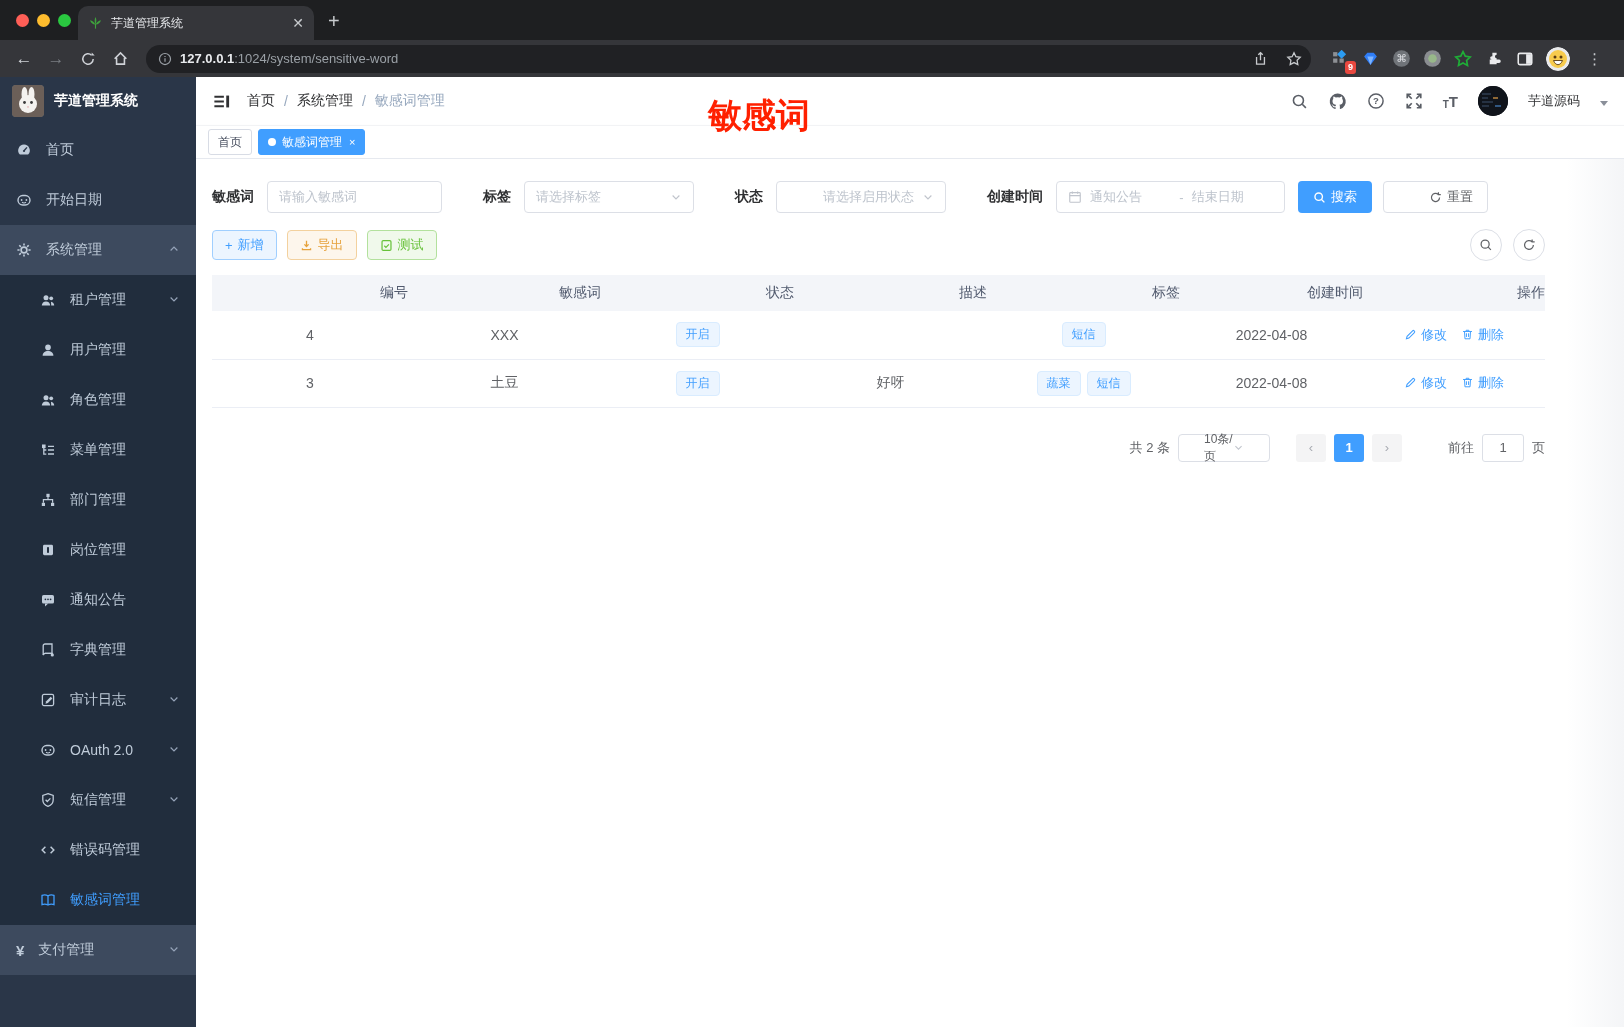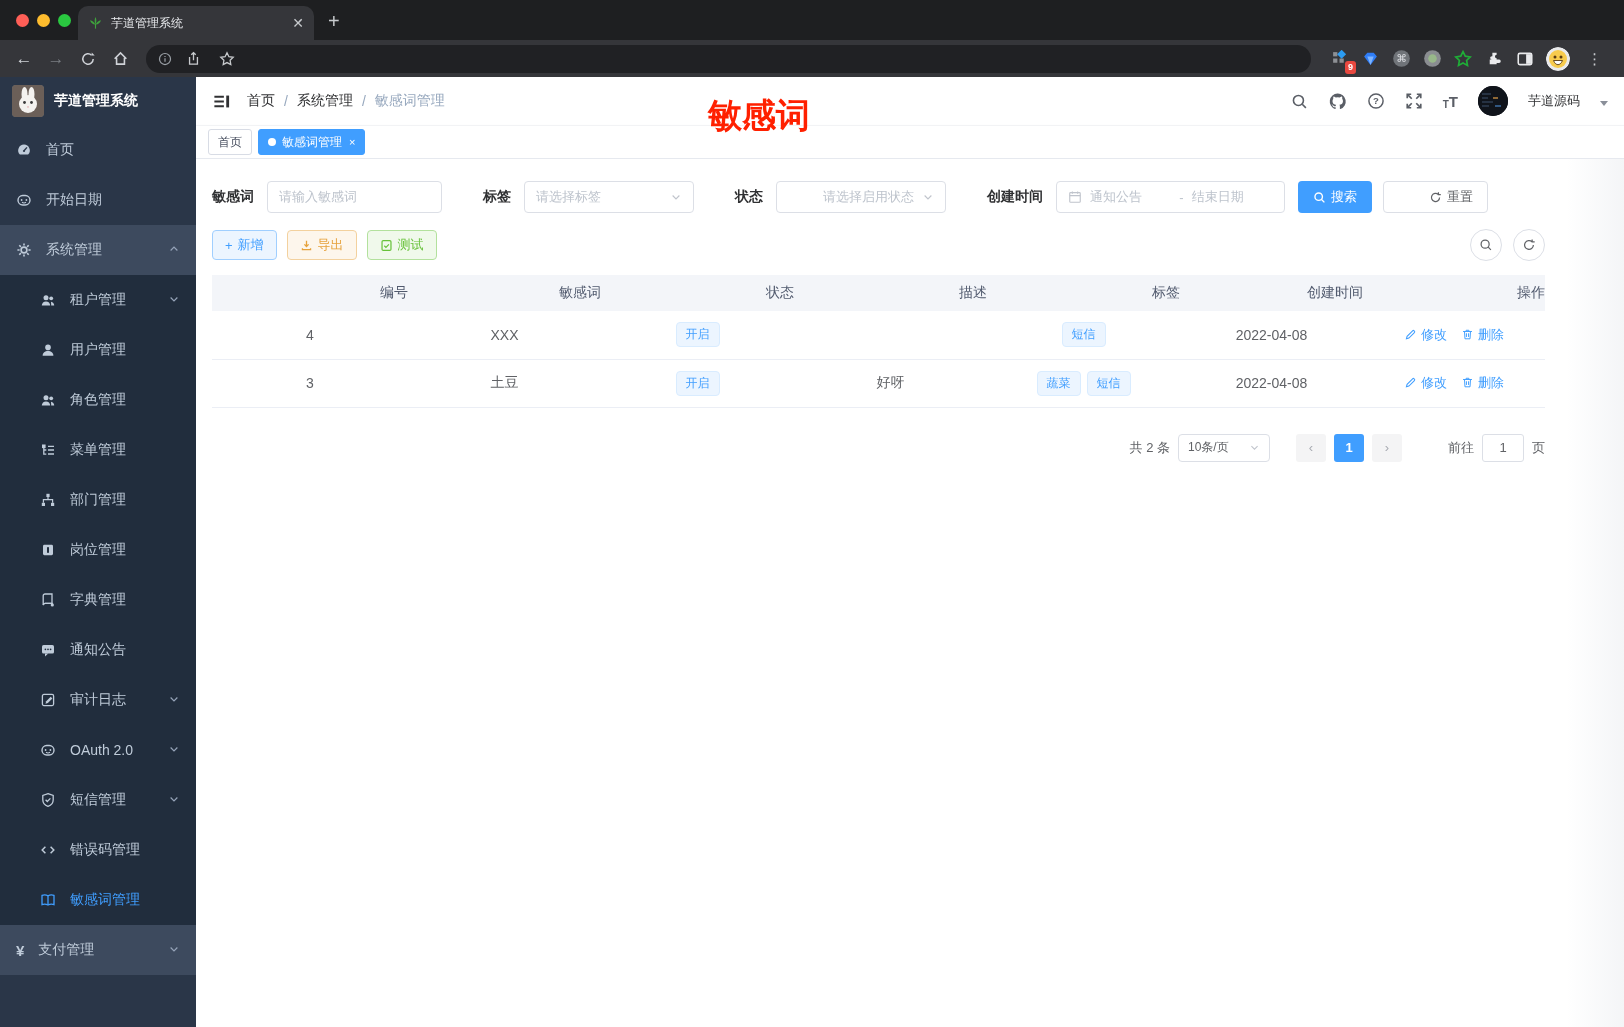--- a/index.html
+++ b/index.html
@@ -84,21 +84,21 @@
   .circle-btn{width:32px;height:32px;border-radius:50%;border:1px solid #dcdfe6;background:#fff;display:flex;align-items:center;justify-content:center;color:#606266;cursor:pointer;}
 
   table.grid{width:1333px;border-collapse:collapse;table-layout:fixed;}
   .grid th{height:36px;background:#f3f5f9;color:#515a6e;font-size:14px;font-weight:400;text-align:right;}
   .grid td{height:48px;border-bottom:1px solid #ebeef5;color:#606266;font-size:14px;text-align:center;}
   .tbl-tag{display:inline-block;padding:3px 9px;background:#ecf5ff;border:1px solid #d9ecff;color:#409eff;font-size:12px;border-radius:4px;margin:0 3px;}
   .op{color:#409eff;font-size:13px;display:inline-flex;align-items:center;gap:4px;margin:0 7px;cursor:pointer;}
 
   .pagination{display:flex;align-items:center;justify-content:flex-end;gap:8px;margin-top:26px;width:1333px;font-size:13px;color:#606266;}
   .pg-total{margin-right:0;}
-  .pg-size{width:92px;height:28px;border:1px solid #dcdfe6;border-radius:4px;display:flex;align-items:center;justify-content:space-between;padding:0 9px;font-size:12px;color:#606266;cursor:pointer;background:#fff;margin-right:18px;}
+  .pg-size{width:92px;height:28px;border:1px solid #dcdfe6;border-radius:4px;display:flex;align-items:center;justify-content:space-between;padding:0 25px;font-size:12px;color:#606266;cursor:pointer;background:#fff;margin-right:18px;}
   .pg-btn{min-width:30px;height:28px;border-radius:3px;background:#f4f4f5;color:#a8abb2;display:flex;align-items:center;justify-content:center;cursor:pointer;font-size:13px;}
   .pg-btn.cur{background:#409eff;color:#fff;font-weight:700;}
   .goto{display:flex;align-items:center;gap:8px;margin-left:38px;}
   .goto input{width:42px;height:28px;border:1px solid #dcdfe6;border-radius:3px;text-align:center;font-size:13px;color:#606266;font-family:inherit;}
 </style>
 </head>
 <body>
 
 <div class="tabstrip">
   <div class="lights">
@@ -134,20 +134,21 @@
         <path d="M2.5 8.2 8 2.8l5.5 5.4M4.3 7.3v6h7.4v-6" fill="none" stroke="currentColor" stroke-width="1.5"></path>
       </svg>
   </span>
   <div class="urlbar">
     <span class="ico">
       <svg width="14" height="14" viewBox="0 0 16 16">
           <circle cx="8" cy="8" r="6.3" fill="none" stroke="#9aa0a6" stroke-width="1.4"></circle>
           <path d="M8 7v4M8 4.6v1" stroke="#9aa0a6" stroke-width="1.4"></path>
         </svg>
     </span>
+    <span class="url-text"><span class="url-host">127.0.0.1</span><span>:1024/system/sensitive-word</span></span>
     <span class="url-ic">
       <svg width="15" height="15" viewBox="0 0 16 16">
           <path d="M8 1.8v8M5.6 4 8 1.8 10.4 4" fill="none" stroke="currentColor" stroke-width="1.4"></path>
           <path d="M4.5 7H3.8v7h8.4V7h-.7" fill="none" stroke="currentColor" stroke-width="1.4"></path>
         </svg>
     </span>
     <span class="url-ic">
       <svg width="16" height="16" viewBox="0 0 16 16">
           <path d="M8 1.8l1.9 3.9 4.3.6-3.1 3 .7 4.3L8 11.6l-3.8 2 .7-4.3-3.1-3 4.3-.6z" fill="none" stroke="currentColor" stroke-width="1.3"></path>
         </svg>
@@ -319,38 +320,38 @@
             <svg width="16" height="16" viewBox="0 0 16 16">
               <rect x="3" y="2.8" width="10" height="10.4" rx="1.4" fill="currentColor"></rect>
               <rect x="7" y="5.2" width="2" height="5.6" fill="#212d3d"></rect>
             </svg>
           </span>
           <span class="s-lbl">岗位管理</span>
         </div>
         <div class="s-item lvl2">
           <span class="ico">
             <svg width="16" height="16" viewBox="0 0 16 16">
-              <path d="M5 2h7v9.4H5.2A2 2 0 0 0 3.2 13V3.8A1.8 1.8 0 0 1 5 2z" fill="none" stroke="currentColor" stroke-width="1.3"></path>
-              <path d="M3.2 13a2 2 0 0 1 2-1.6H12v2.4" fill="none" stroke="currentColor" stroke-width="1.3"></path>
-              <circle cx="12.3" cy="12.9" r="1.6" fill="currentColor"></circle>
-            </svg>
-          </span>
-          <span class="s-lbl">字典管理</span>
-        </div>
-        <div class="s-item lvl2">
-          <span class="ico">
-            <svg width="16" height="16" viewBox="0 0 16 16">
               <rect x="2" y="3" width="12" height="8.6" rx="1.6" fill="currentColor"></rect>
               <path d="M5 11.5v3l3.2-3z" fill="currentColor"></path>
               <circle cx="5.4" cy="7.3" r=".85" fill="#212d3d"></circle>
               <circle cx="8" cy="7.3" r=".85" fill="#212d3d"></circle>
               <circle cx="10.6" cy="7.3" r=".85" fill="#212d3d"></circle>
             </svg>
           </span>
           <span class="s-lbl">通知公告</span>
+        </div>
+        <div class="s-item lvl2">
+          <span class="ico">
+            <svg width="16" height="16" viewBox="0 0 16 16">
+              <path d="M5 2h7v9.4H5.2A2 2 0 0 0 3.2 13V3.8A1.8 1.8 0 0 1 5 2z" fill="none" stroke="currentColor" stroke-width="1.3"></path>
+              <path d="M3.2 13a2 2 0 0 1 2-1.6H12v2.4" fill="none" stroke="currentColor" stroke-width="1.3"></path>
+              <circle cx="12.3" cy="12.9" r="1.6" fill="currentColor"></circle>
+            </svg>
+          </span>
+          <span class="s-lbl">字典管理</span>
         </div>
         <div class="s-item lvl2">
           <span class="ico">
             <svg width="16" height="16" viewBox="0 0 16 16">
               <rect x="2.4" y="2.4" width="11.2" height="11.2" rx="1.5" fill="none" stroke="currentColor" stroke-width="1.3"></rect>
               <path d="M10.7 4.8 6.2 9.3l-.7 2.4 2.4-.7 4.5-4.5z" fill="currentColor"></path>
             </svg>
           </span>
           <span class="s-lbl">审计日志</span>
           <span class="s-chev down"><svg width="12" height="12" viewBox="0 0 16 16">

